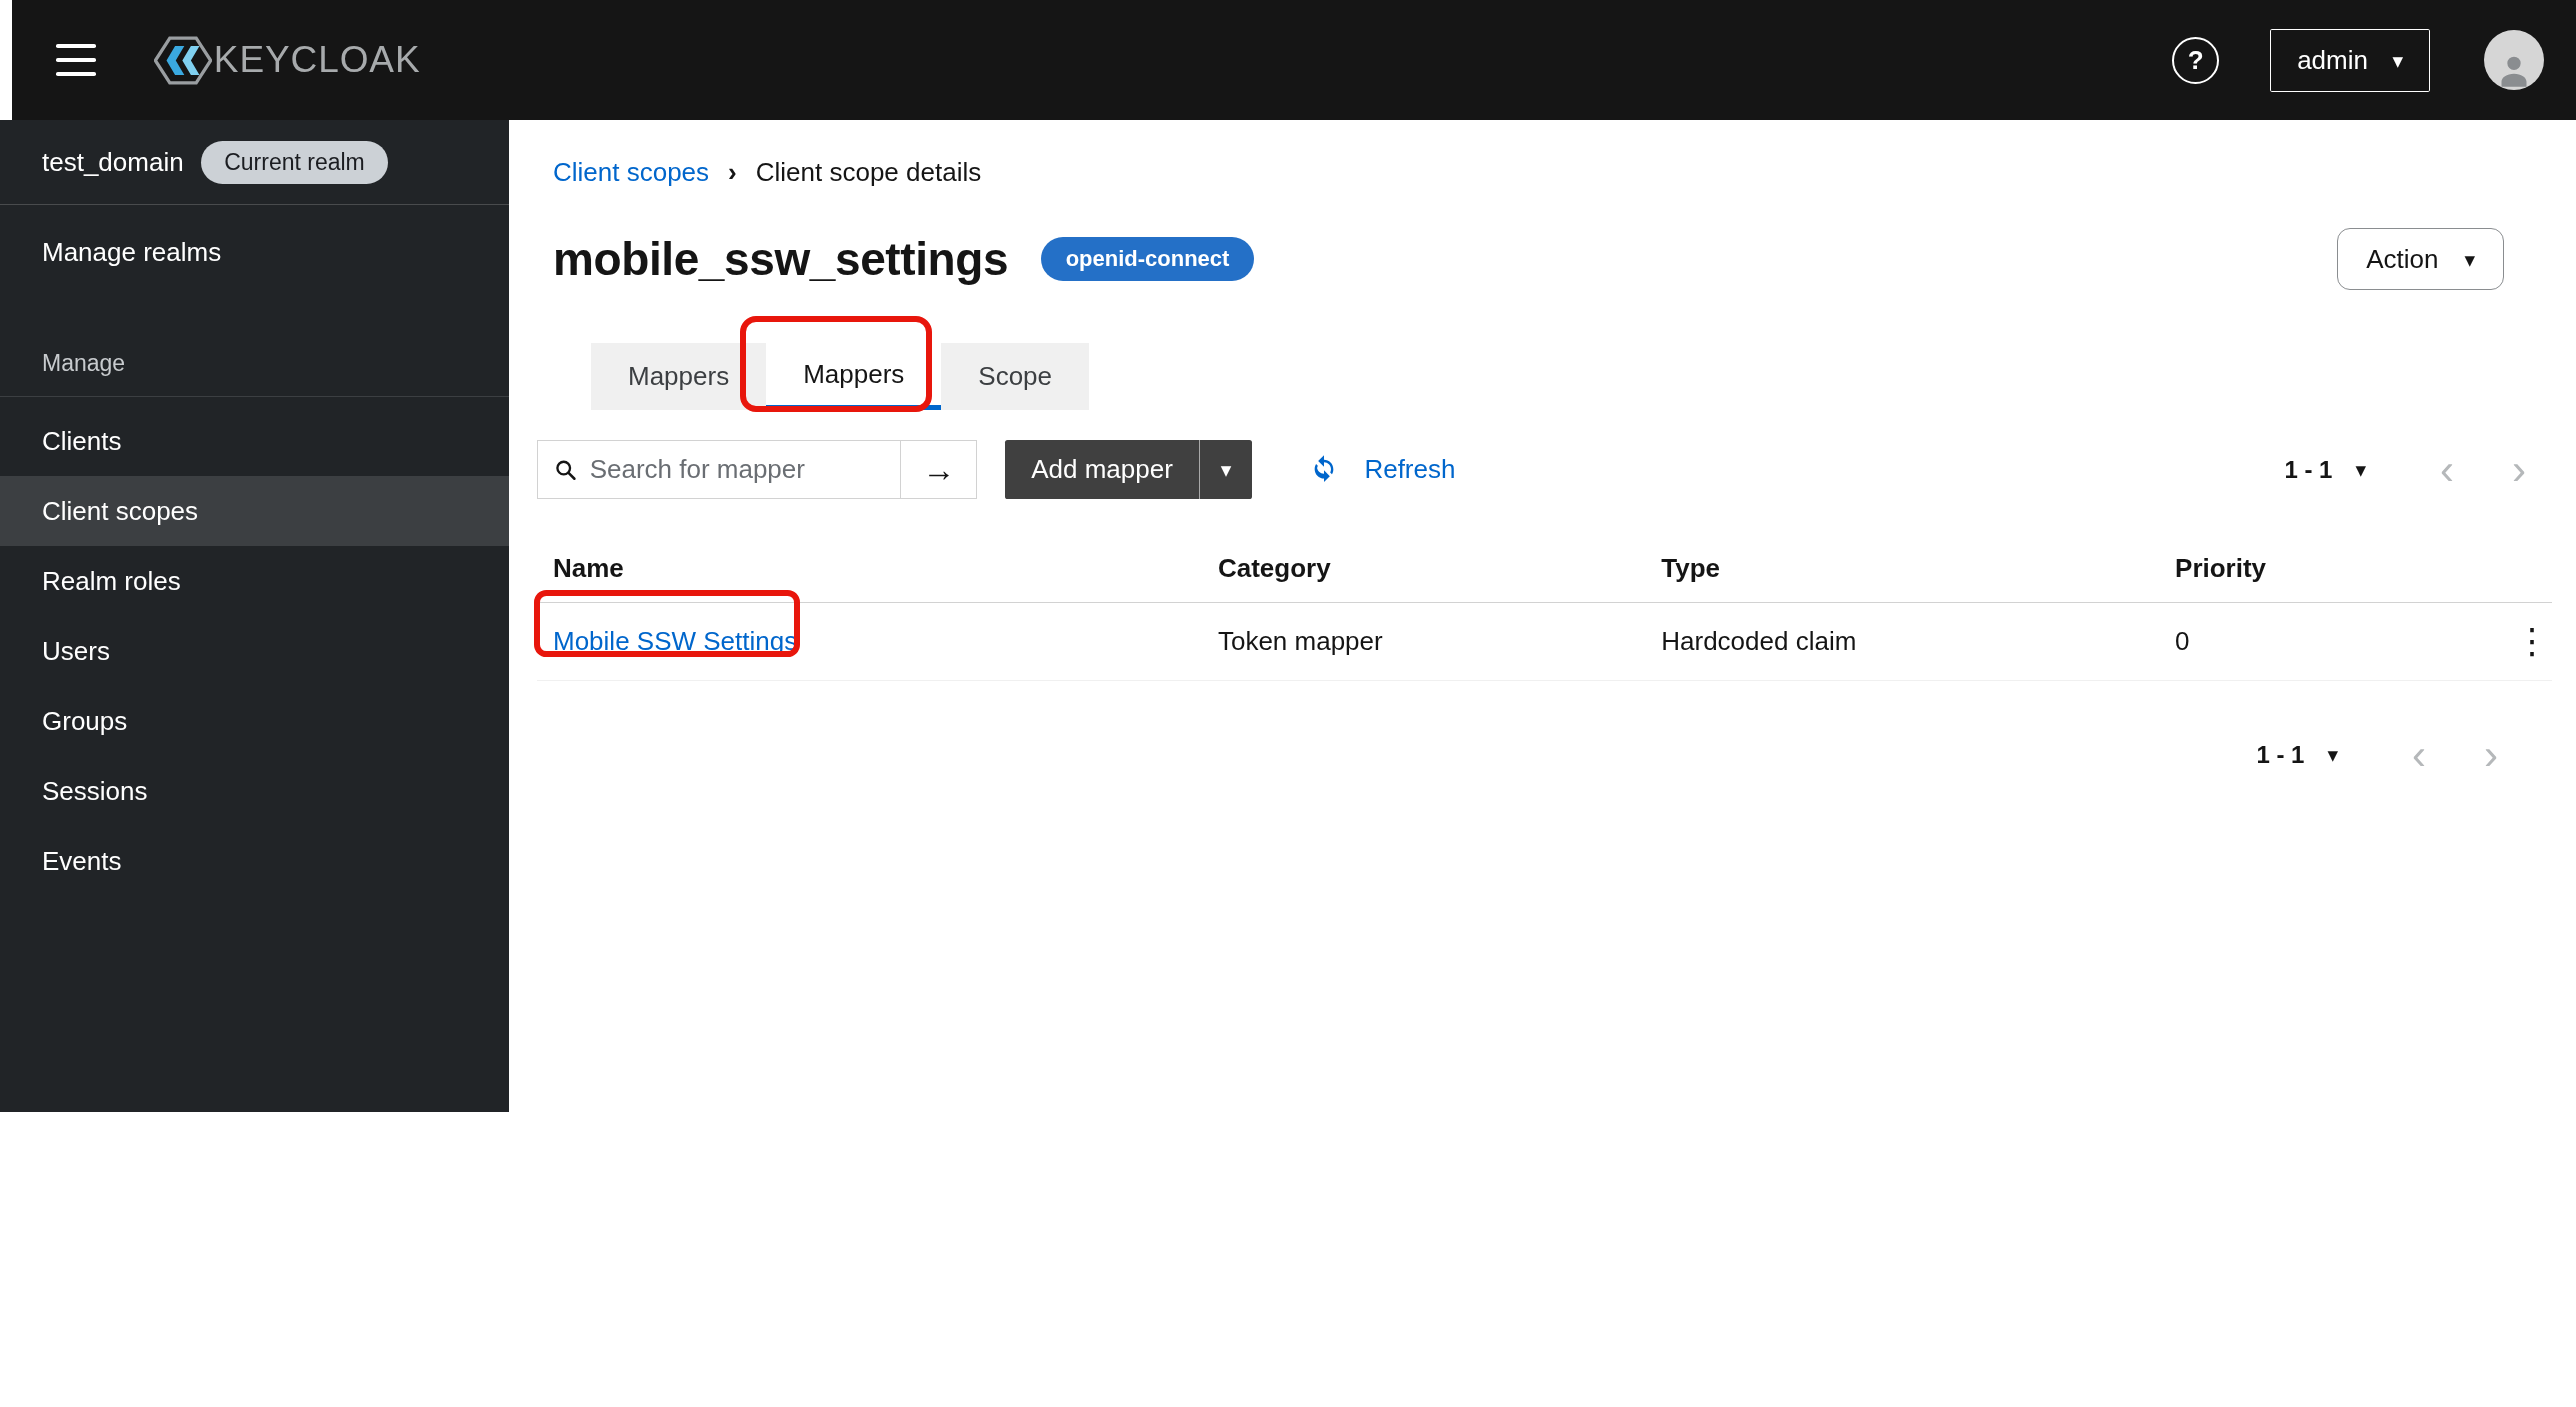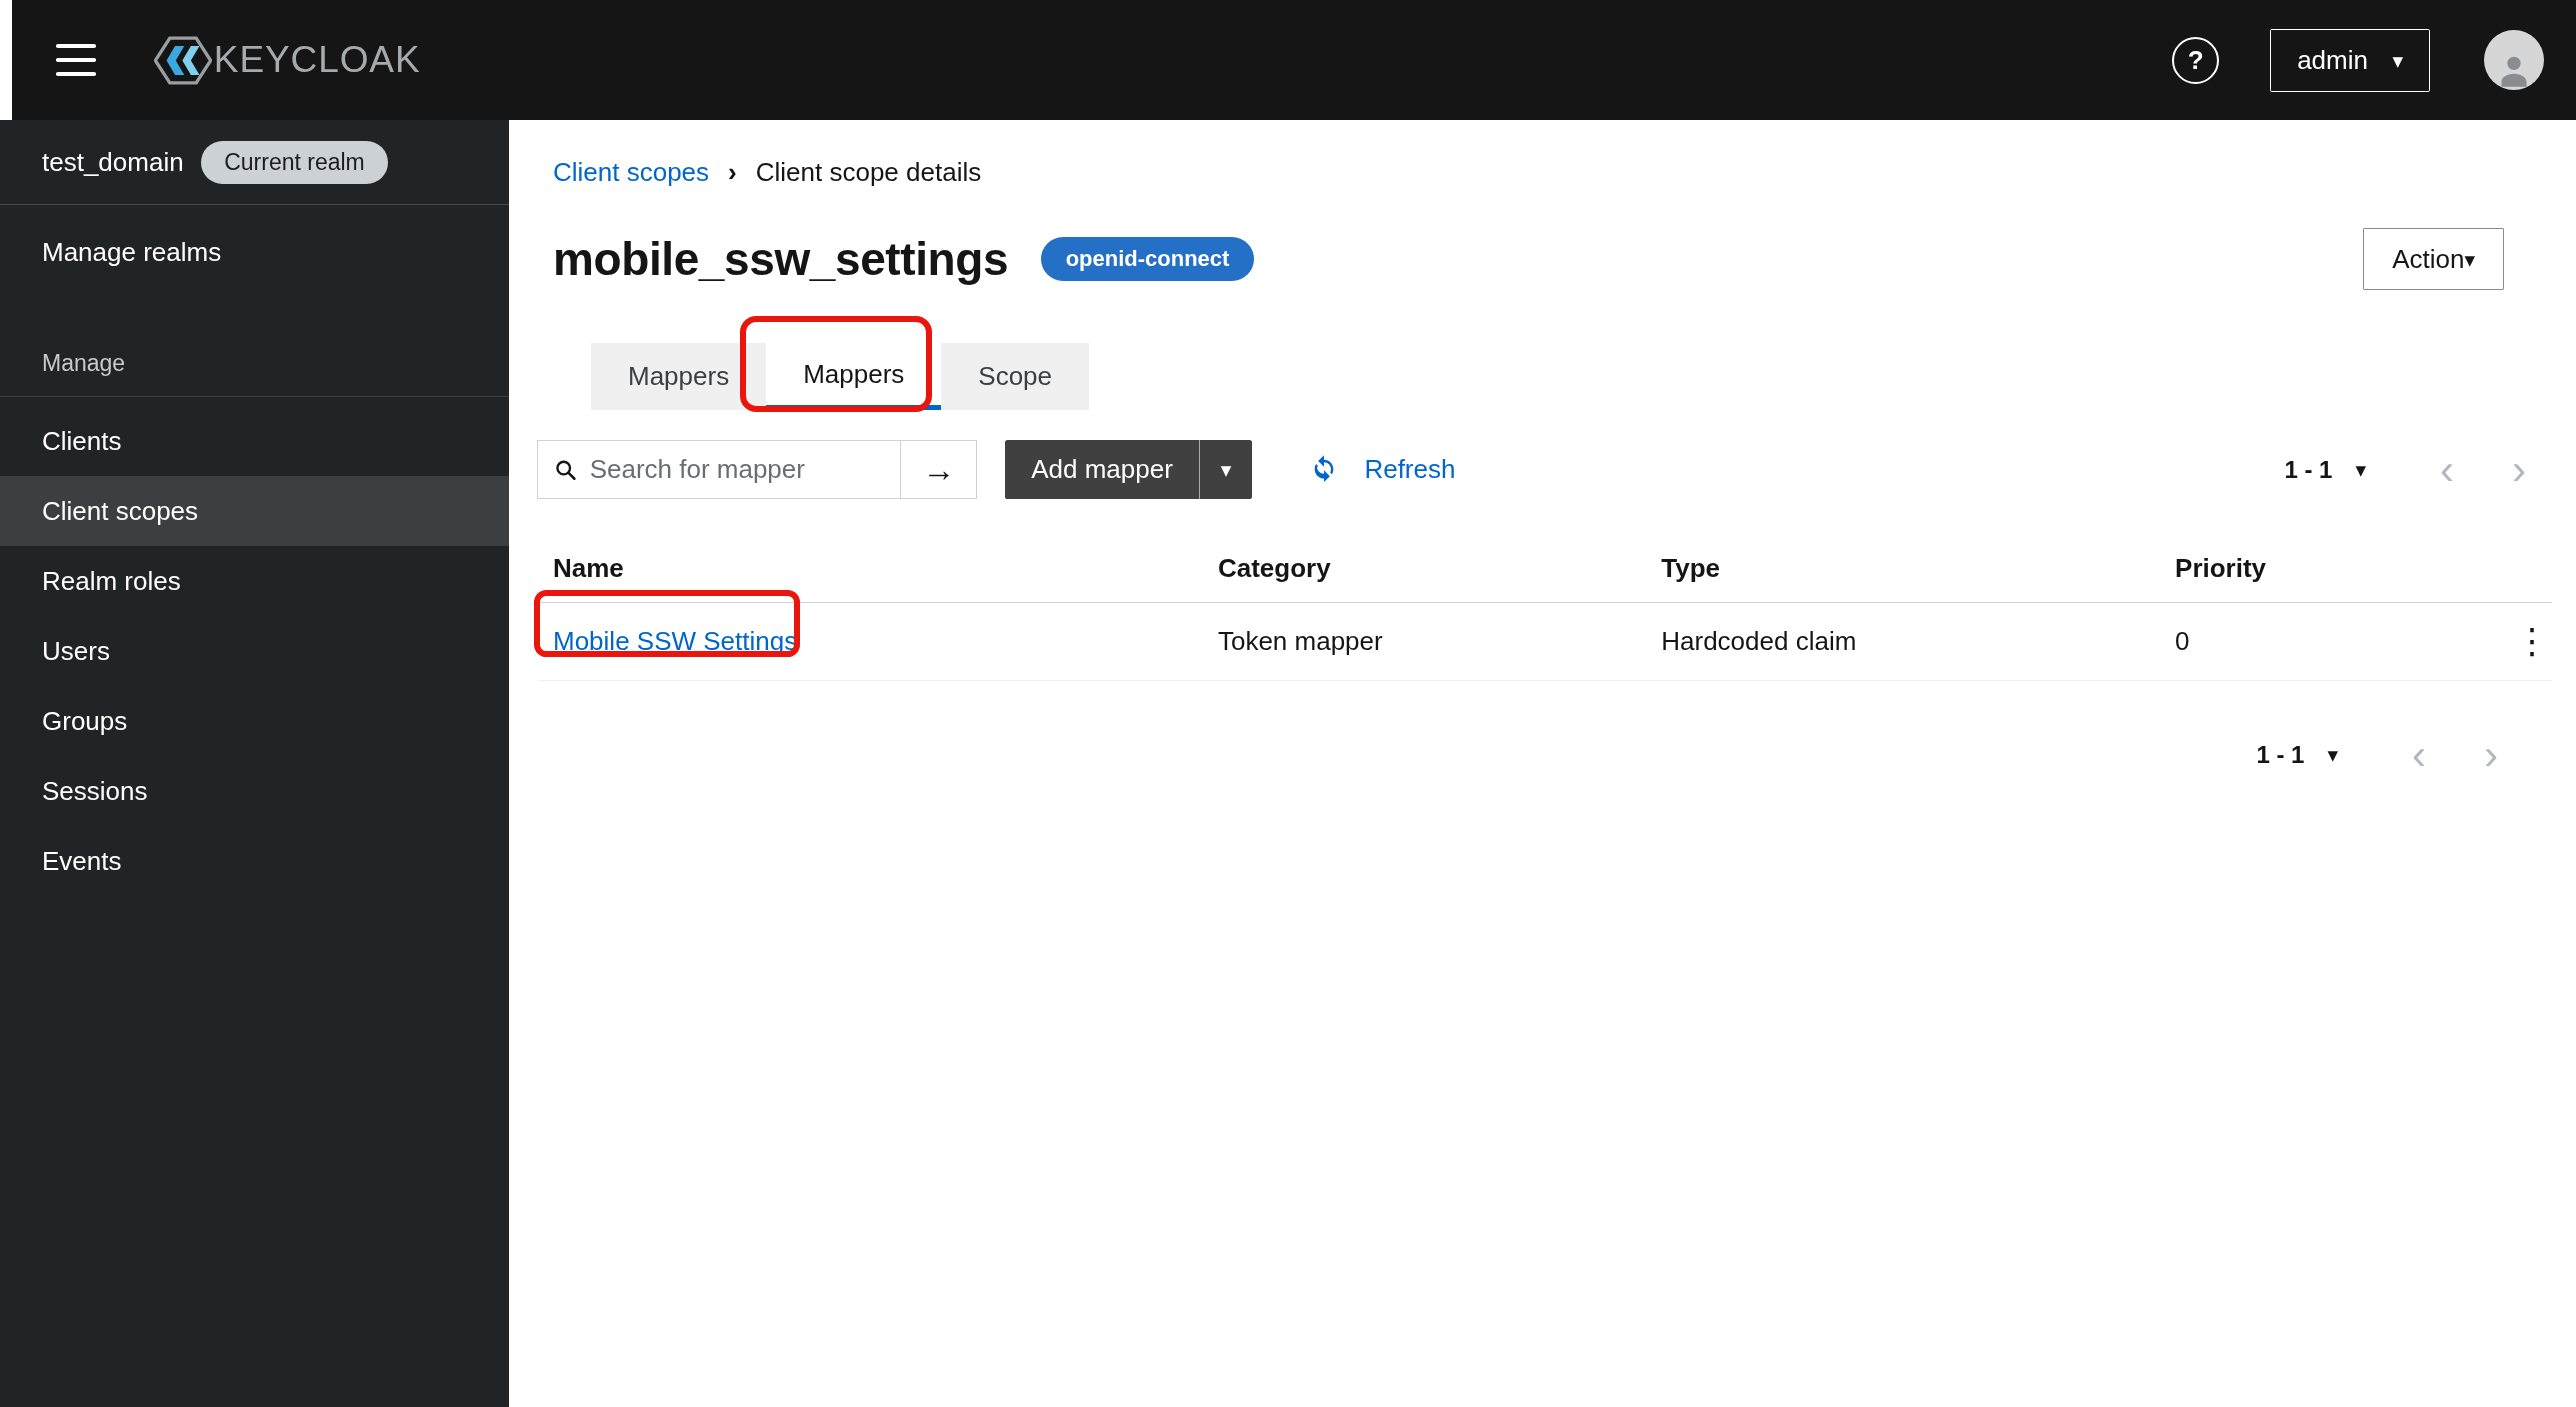--- a/index.html
+++ b/index.html
@@ -37,21 +37,21 @@
     cursor: pointer;
   }
   .caret { font-size: 21px; line-height: 1; }
   .avatar {
     margin-left: 54px; width: 60px; height: 60px; border-radius: 50%; background: #d6d6d6;
     display: flex; align-items: flex-end; justify-content: center; overflow: hidden; cursor: pointer; border: none;
   }
 
   
   .sidebar {
-    position: absolute; top: 120px; left: 0; width: 509px; height: 1288px;
+    position: absolute; top: 120px; left: 0; width: 509px; height: 992px;
     background: #212427; color: #fff;
   }
   .realm-row {
     height: 85px; display: flex; align-items: center; gap: 17.5px; padding: 0 42px;
     border-bottom: 0.9px solid rgba(255,255,255,0.18); font-size: 26px;
   }
   .realm-pill {
     background: #ccd1d6; color: #1b1d21; font-size: 23px; padding: 8px 23px; border-radius: 876px;
     white-space: nowrap; cursor: pointer;
   }
@@ -74,22 +74,22 @@
   .breadcrumb { margin: 37px 0 0 16px; display: flex; align-items: center; font-size: 26px; }
   .breadcrumb a { color: #0066cc; text-decoration: none; cursor: pointer; }
   .breadcrumb .sep { margin: 0 19px; font-size: 26px; color: #151515; font-weight: 600; }
   .title-row { display: flex; align-items: center; margin: 40px 0 0 16px; }
   .page-title { font-size: 46px; font-weight: 700; letter-spacing: -0.4px; }
   .proto-badge {
     margin-left: 33px; background: #2470c7; color: #fff; font-size: 22px; font-weight: 700;
     padding: 8.8px 24.5px; border-radius: 876px;
   }
   .action-btn {
-    margin-left: auto; margin-right: 48px; height: 62px; border: 1.8px solid #8a8d90; border-radius: 1px;
-    background: #fff; font-size: 26px; color: #151515; display: flex; align-items: center; 
+    margin-left: auto; margin-right: 48px; height: 62px; border: 1.8px solid #8a8d90; border-radius: 13px;
+    background: #fff; font-size: 26px; color: #151515; display: flex; align-items: center; gap: 26px;
     padding: 0 28px; cursor: pointer; font-family: inherit;
   }
 
   
   .tabs { display: flex; margin: 53px 0 0 54px; }
   .tab {
     height: 67px; padding: 0 37px; display: flex; align-items: center; font-size: 26px;
     background: #f0f0f0; color: #3c3f42; cursor: pointer; border: none; font-family: inherit;
   }
   .tab.active {

